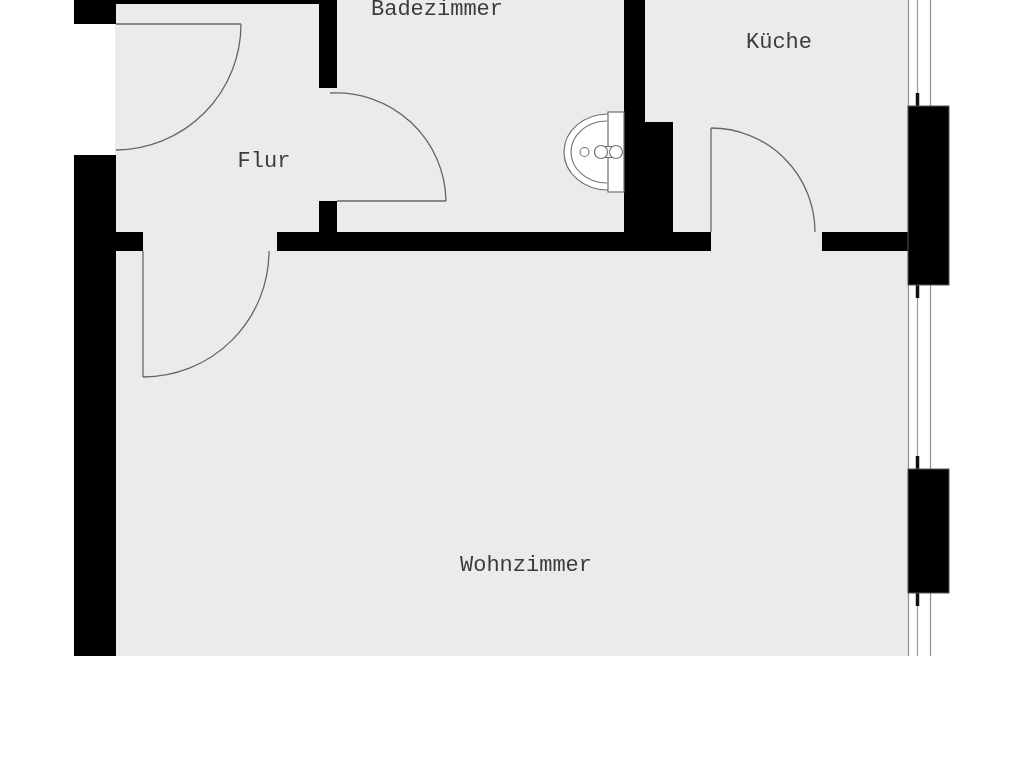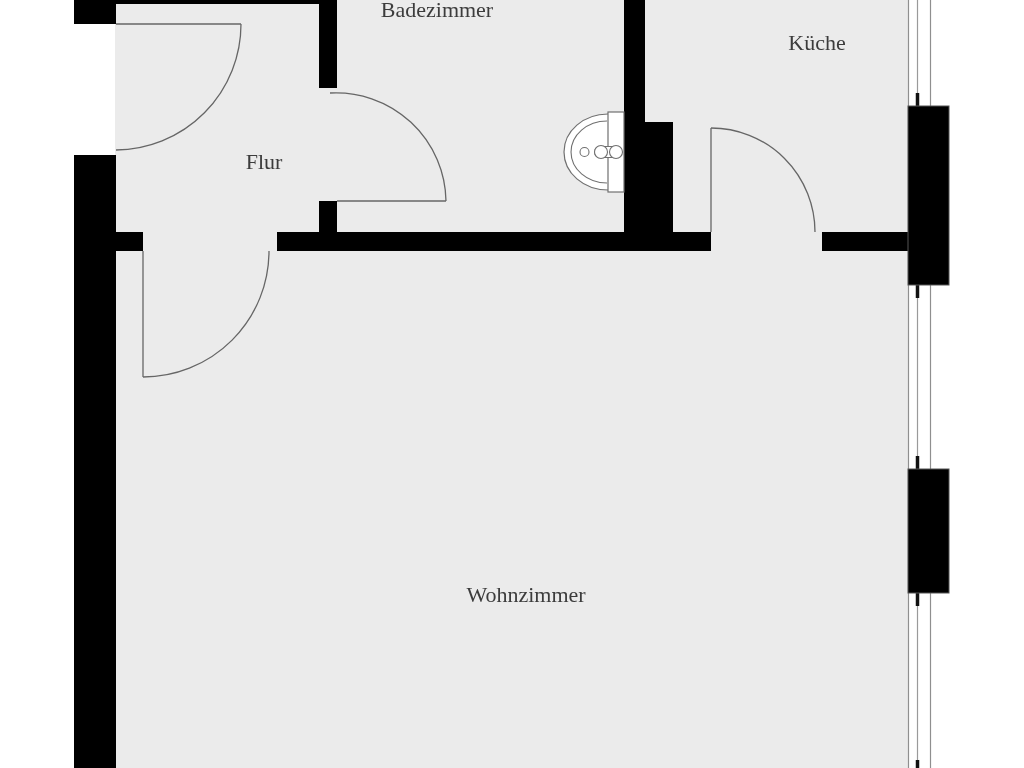--- a/index.html
+++ b/index.html
@@ -1,22 +1,22 @@
 <!DOCTYPE html>
 <html><head>
 <meta charset="utf-8">
 <style>
   html, body { margin: 0; padding: 0; background: #ffffff; }
   .canvas {
     position: relative;
     width: 1024px;
-    height: 768px;
+    height: 656px;
     background: #ffffff;
     overflow: hidden;
-    font-family: Liberation Serif, serif;
+    font-family: Liberation Mono, monospace;
   }
   svg.plan {
     position: absolute;
     left: 0; top: 0;
     width: 1024px; height: 768px;
     display: block;
   }
   .room-label {
     position: absolute;
     transform: translate(-50%, -50%);
@@ -64,16 +64,16 @@
       <path d="M 608 114 A 44 38 0 0 0 608 190" fill="#ffffff" stroke="#707070" stroke-width="1.2"></path>
       <rect x="608" y="112" width="16" height="80" fill="#ffffff" stroke="#707070" stroke-width="1.2"></rect>
       <path d="M 607 121 A 36 31 0 0 0 607 183" fill="none" stroke="#707070" stroke-width="1.1"></path>
       <circle cx="584.5" cy="152" r="4.5" fill="#ffffff" stroke="#707070" stroke-width="1.1"></circle>
       <rect x="594.5" y="146.5" width="27" height="11" rx="5.5" fill="#ffffff" stroke="#707070" stroke-width="1.1"></rect>
       <circle cx="601" cy="152" r="6.5" fill="#ffffff" stroke="#707070" stroke-width="1.1"></circle>
       <circle cx="616" cy="152" r="6.5" fill="#ffffff" stroke="#707070" stroke-width="1.1"></circle>
     </svg>
 
   <div class="room-label" style="left: 437px; top: 10px;">Badezimmer</div>
-  <div class="room-label" style="left: 779px; top: 43px; margin-left: 38px;">Küche</div>
+  <div class="room-label" style="left: 779px; top: 43px;">Küche</div>
   <div class="room-label" style="left: 264px; top: 162px;">Flur</div>
-  <div class="room-label" style="left: 526px; top: 595px;">Wohnzimmer</div>
+  <div class="room-label" style="left: 526px; top: 566px;">Wohnzimmer</div>
 </div>
 
 </body></html>

